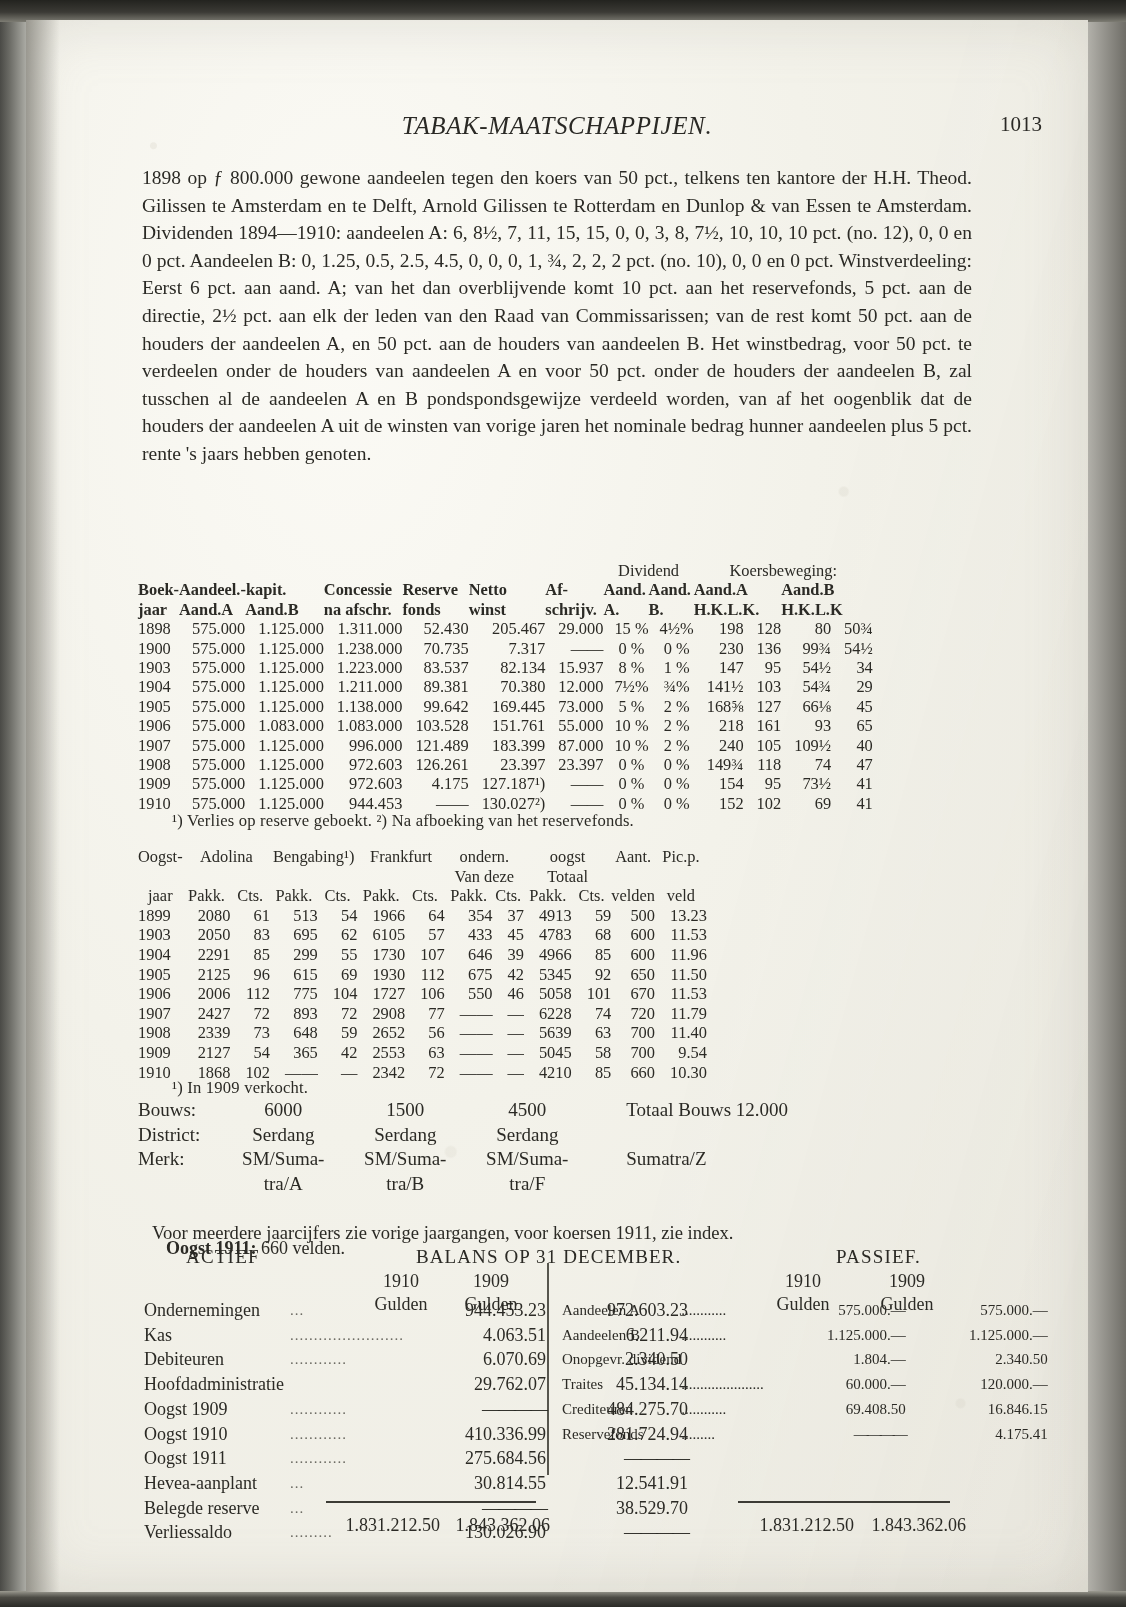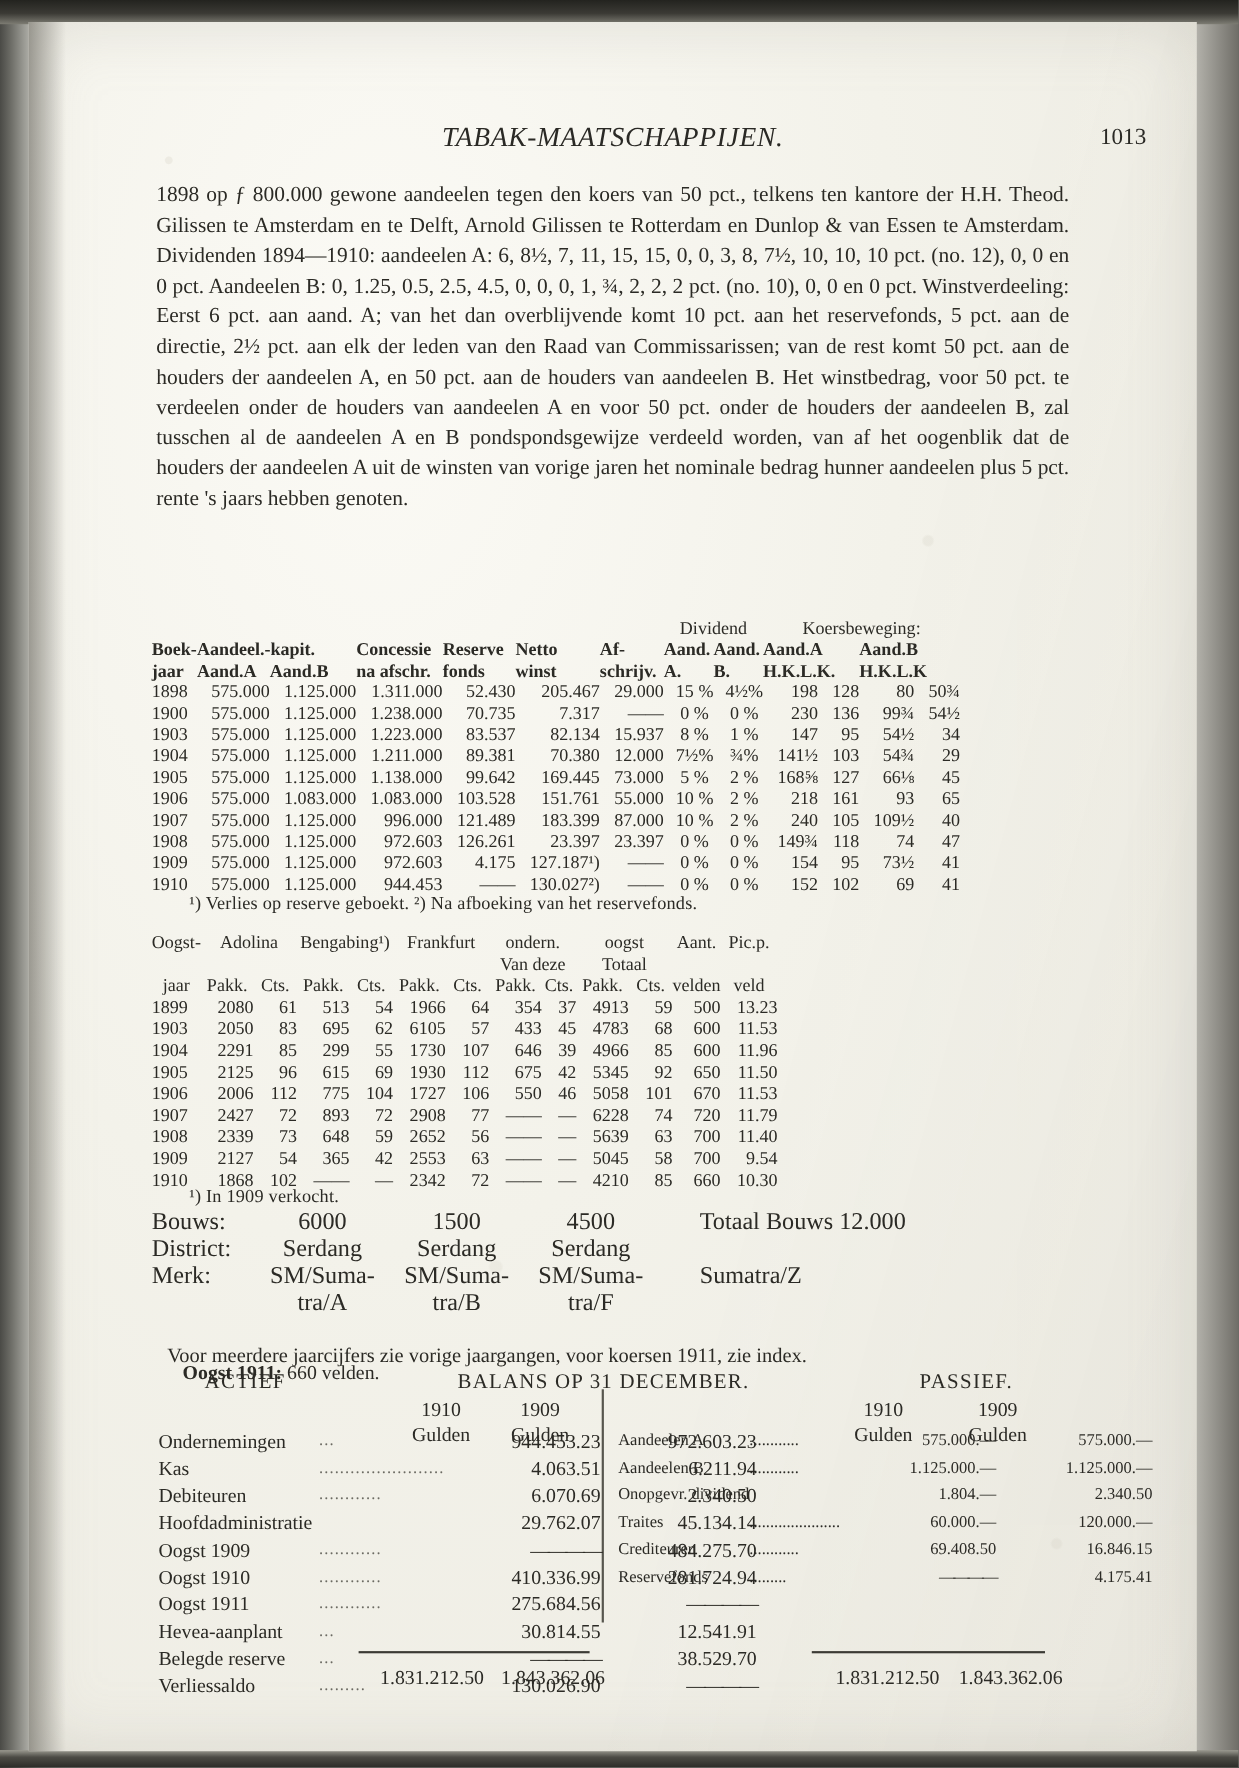--- a/index.html
+++ b/index.html
@@ -62,21 +62,21 @@
   .t1 .ctr{text-align:center;padding-left:11px;}
 
   .fn{position:absolute;font-size:16.6px;color:#2b2a25;letter-spacing:.2px;}
 
   .t2{position:absolute;left:112px;top:827px;font-size:16.4px;line-height:19.6px;color:#2b2a25;}
   .t2 .h{text-align:center;}
   .t2 .num{text-align:right;padding-left:15px;}
   .t2 .yr{text-align:left;padding-right:6px;}
 
   
-  .plant{position:absolute;left:112px;top:1078px;font-size:22px;line-height:24.6px;color:#2b2a25;}
+  .plant{position:absolute;left:112px;top:1078px;font-size:19px;line-height:24.6px;color:#2b2a25;}
   .plant td{padding:0 0;}
   .plant .lbl{padding-right:22px;}
   .plant .c{text-align:center;width:122px;}
   .oogst1911{position:absolute;left:140px;top:1178px;font-size:18px;color:#2b2a25;margin-top:40px;}
   .oogst1911 b{font-weight:bold;}
   .voor{position:absolute;left:126px;top:1202px;font-size:18.6px;color:#2b2a25;}
 
   
   .balhdr{position:absolute;top:1226px;left:0;width:100%;font-size:19px;color:#2b2a25;}
   .bal-actief{position:absolute;left:160px;letter-spacing:1.2px;}

